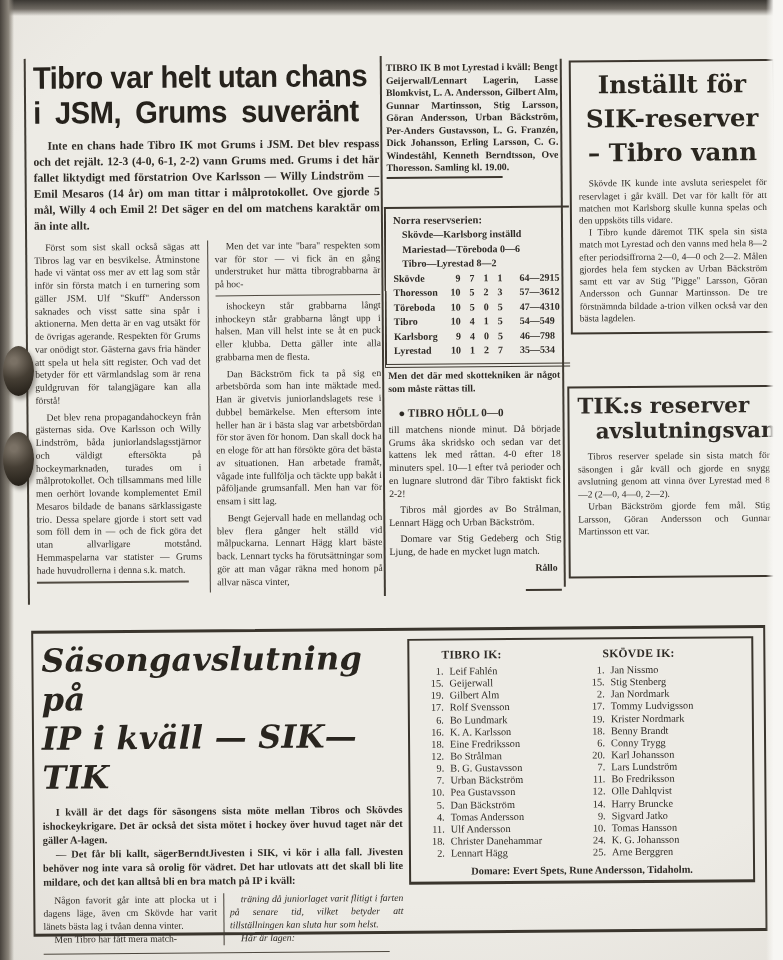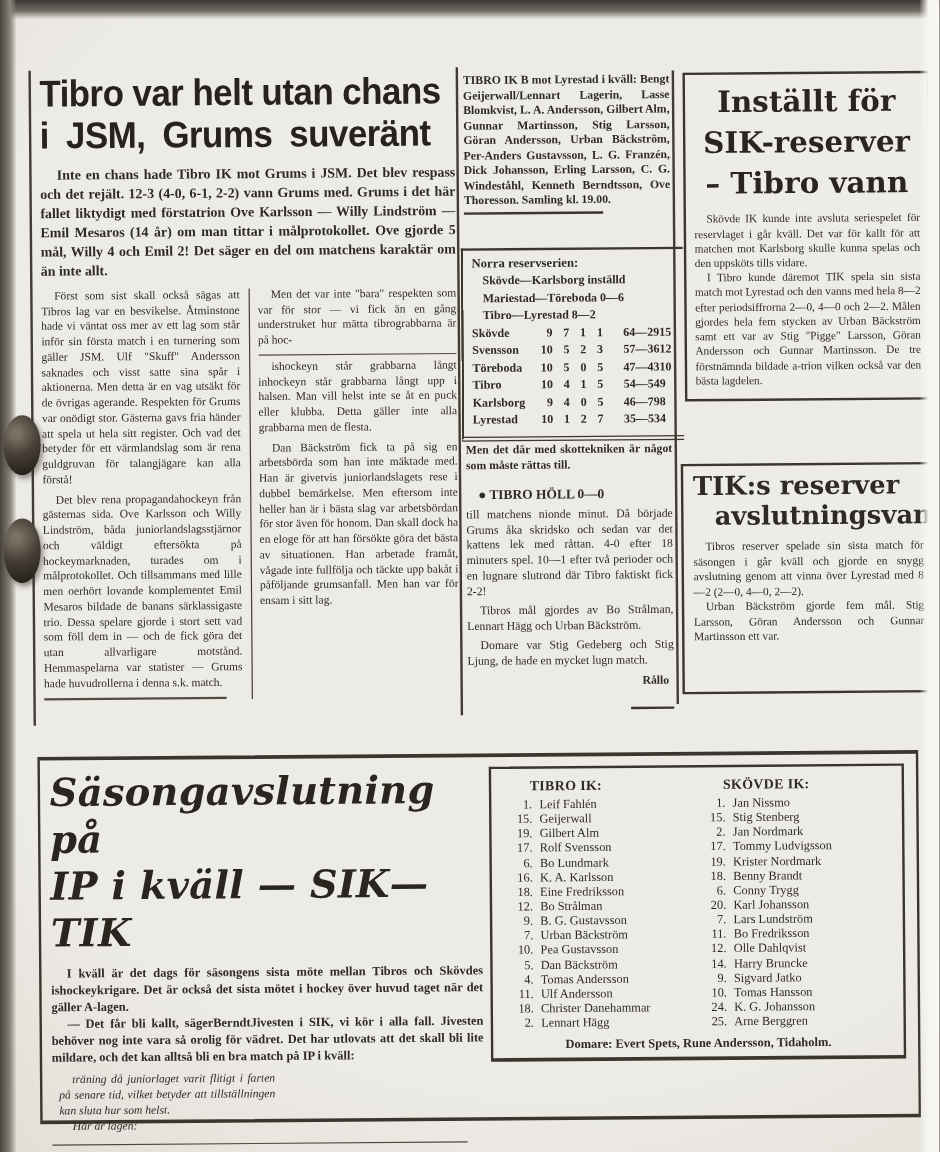--- a/index.html
+++ b/index.html
@@ -131,20 +131,21 @@
         <div class="colA">
           <p>Först som sist skall också sägas att Tibros lag var en besvikelse. Åtminstone hade vi väntat oss mer av ett lag som står inför sin första match i en turnering som gäller JSM. Ulf "Skuff" Andersson saknades och visst satte sina spår i aktionerna. Men detta är en vag utsäkt för de övrigas agerande. Respekten för Grums var onödigt stor. Gästerna gavs fria händer att spela ut hela sitt register. Och vad det betyder för ett värmlandslag som är rena guldgruvan för talangjägare kan alla förstå!</p>
           <p>Det blev rena propagandahockeyn från gästernas sida. Ove Karlsson och Willy Lindström, båda juniorlandslagsstjärnor och väldigt eftersökta på hockeymarknaden, turades om i målprotokollet. Och tillsammans med lille men oerhört lovande komplementet Emil Mesaros bildade de banans särklassigaste trio. Dessa spelare gjorde i stort sett vad som föll dem in — och de fick göra det utan allvarligare motstånd. Hemmaspelarna var statister — Grums hade huvudrollerna i denna s.k. match.</p>
           <div class="endline"></div>
         </div>
         <div class="colB">
           <p>Men det var inte "bara" respekten som var för stor — vi fick än en gång understruket hur mätta tibrograbbarna är på hoc-</p>
           <div class="midrule"></div>
           <p>ishockeyn står grabbarna långt inhockeyn står grabbarna långt upp i halsen. Man vill helst inte se åt en puck eller klubba. Detta gäller inte alla grabbarna men de flesta.</p>
           <p>Dan Bäckström fick ta på sig en arbetsbörda som han inte mäktade med. Han är givetvis juniorlandslagets rese i dubbel bemärkelse. Men eftersom inte heller han är i bästa slag var arbetsbördan för stor även för honom. Dan skall dock ha en eloge för att han försökte göra det bästa av situationen. Han arbetade framåt, vågade inte fullfölja och täckte upp bakåt i påföljande grumsanfall. Men han var för ensam i sitt lag.</p>
+          <p>Bengt Gejervall hade en mellandag och blev flera gånger helt ställd vid målpuckarna. Lennart Hägg klart bäste back. Lennart tycks ha förutsättningar som gör att man vågar räkna med honom på allvar näsca vinter,</p>
         </div>
       </div>
     </div>
 
     <div class="bteam">
       <span>TIBRO IK B mot Lyrestad i kväll: Bengt Geijerwall/Lennart Lagerin, Lasse Blomkvist, L. A. Andersson, Gilbert Alm, Gunnar Martinsson, Stig Larsson, Göran Andersson, Urban Bäckström, Per-Anders Gustavsson, L. G. Franzén, Dick Johansson, Erling Larsson, C. G. Windeståhl, Kenneth Berndtsson, Ove Thoresson. Samling kl. 19.00.</span>
     </div>
 
     <div class="reserv">
       <div class="rtitle">Norra reservserien:</div>
@@ -154,21 +155,21 @@
       <div class="strow">
         <span class="st-team">Skövde</span>
         <span class="st-gp">9</span>
         <span class="st-n">7</span>
         <span class="st-n">1</span>
         <span class="st-n">1</span>
         <span class="st-goals">64—29</span>
         <span class="st-pts">15</span>
       </div>
       <div class="strow">
-        <span class="st-team">Svensson</span>
+        <span class="st-team">Thoresson</span>
         <span class="st-gp">10</span>
         <span class="st-n">5</span>
         <span class="st-n">2</span>
         <span class="st-n">3</span>
         <span class="st-goals">57—36</span>
         <span class="st-pts">12</span>
       </div>
       <div class="strow">
         <span class="st-team">Töreboda</span>
         <span class="st-gp">10</span>
@@ -243,20 +244,24 @@
       <div class="b-left">
         <div class="b-head">
           <div>Säsongavslutning på</div>
           <div>IP i kväll — SIK—TIK</div>
         </div>
         <div class="b-lead">
           <p>I kväll är det dags för säsongens sista möte mellan Tibros och Skövdes ishockeykrigare. Det är också det sista mötet i hockey över huvud taget när det gäller A-lagen.</p>
           <p>— Det får bli kallt, sägerBerndtJivesten i SIK, vi kör i alla fall. Jivesten behöver nog inte vara så orolig för vädret. Det har utlovats att det skall bli lite mildare, och det kan alltså bli en bra match på IP i kväll:</p>
         </div>
         <div class="b-cols">
+          <div class="bcA">
+            <p>Någon favorit går inte att plocka ut i dagens läge, även cm Skövde har varit länets bästa lag i tvåan denna vinter.</p>
+            <p>Men Tibro har fått mera match-</p>
+          </div>
           <div class="bcB">
             <p>träning då juniorlaget varit flitigt i farten på senare tid, vilket betyder att tillställningen kan sluta hur som helst.</p>
             <p>Här är lagen:</p>
           </div>
         </div>
       </div>
 
       <div class="teamsbox">
         <div class="tb-cols">
           <div class="tb-col">

